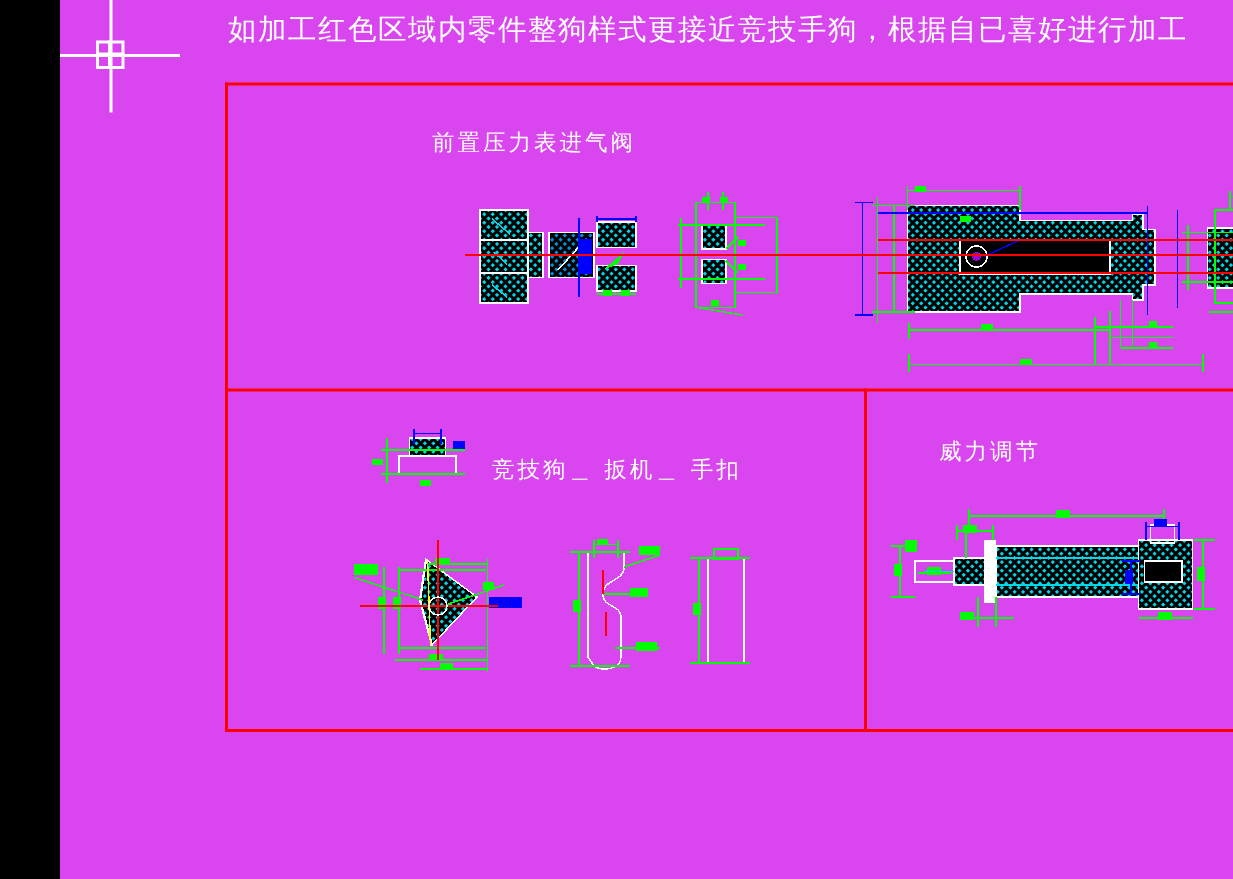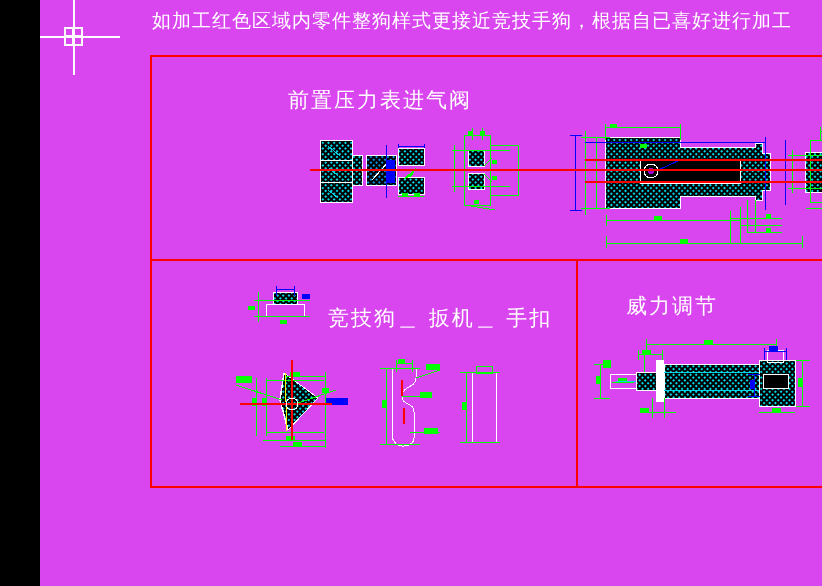--- a/index.html
+++ b/index.html
@@ -72,21 +72,21 @@
   .frame-top    { left: 110px; top: 55px;  width: 712px; height: 2px; }
   .frame-bottom { left: 110px; top: 486px; width: 712px; height: 2px; }
   .frame-left   { left: 110px; top: 55px;  width: 2px;  height: 433px; }
   .frame-mid    { left: 110px; top: 259px; width: 712px; height: 2px; }
   .frame-vdiv   { left: 536px; top: 259px; width: 2px;  height: 229px; }
 
   
   .cad-label {
     position: absolute;
     color: #ffffff;
-    font-size: 21px;
+    font-size: 15px;
     white-space: nowrap;
     letter-spacing: 2px;
     font-family: "DejaVu Sans", sans-serif;
   }
   .label-top     { left: 248px; top: 86px; }
   .label-trigger { left: 288px; top: 304px; }
   .label-power   { left: 586px; top: 292px; font-family: Liberation Mono, monospace; }
 
   
   .dwg {

